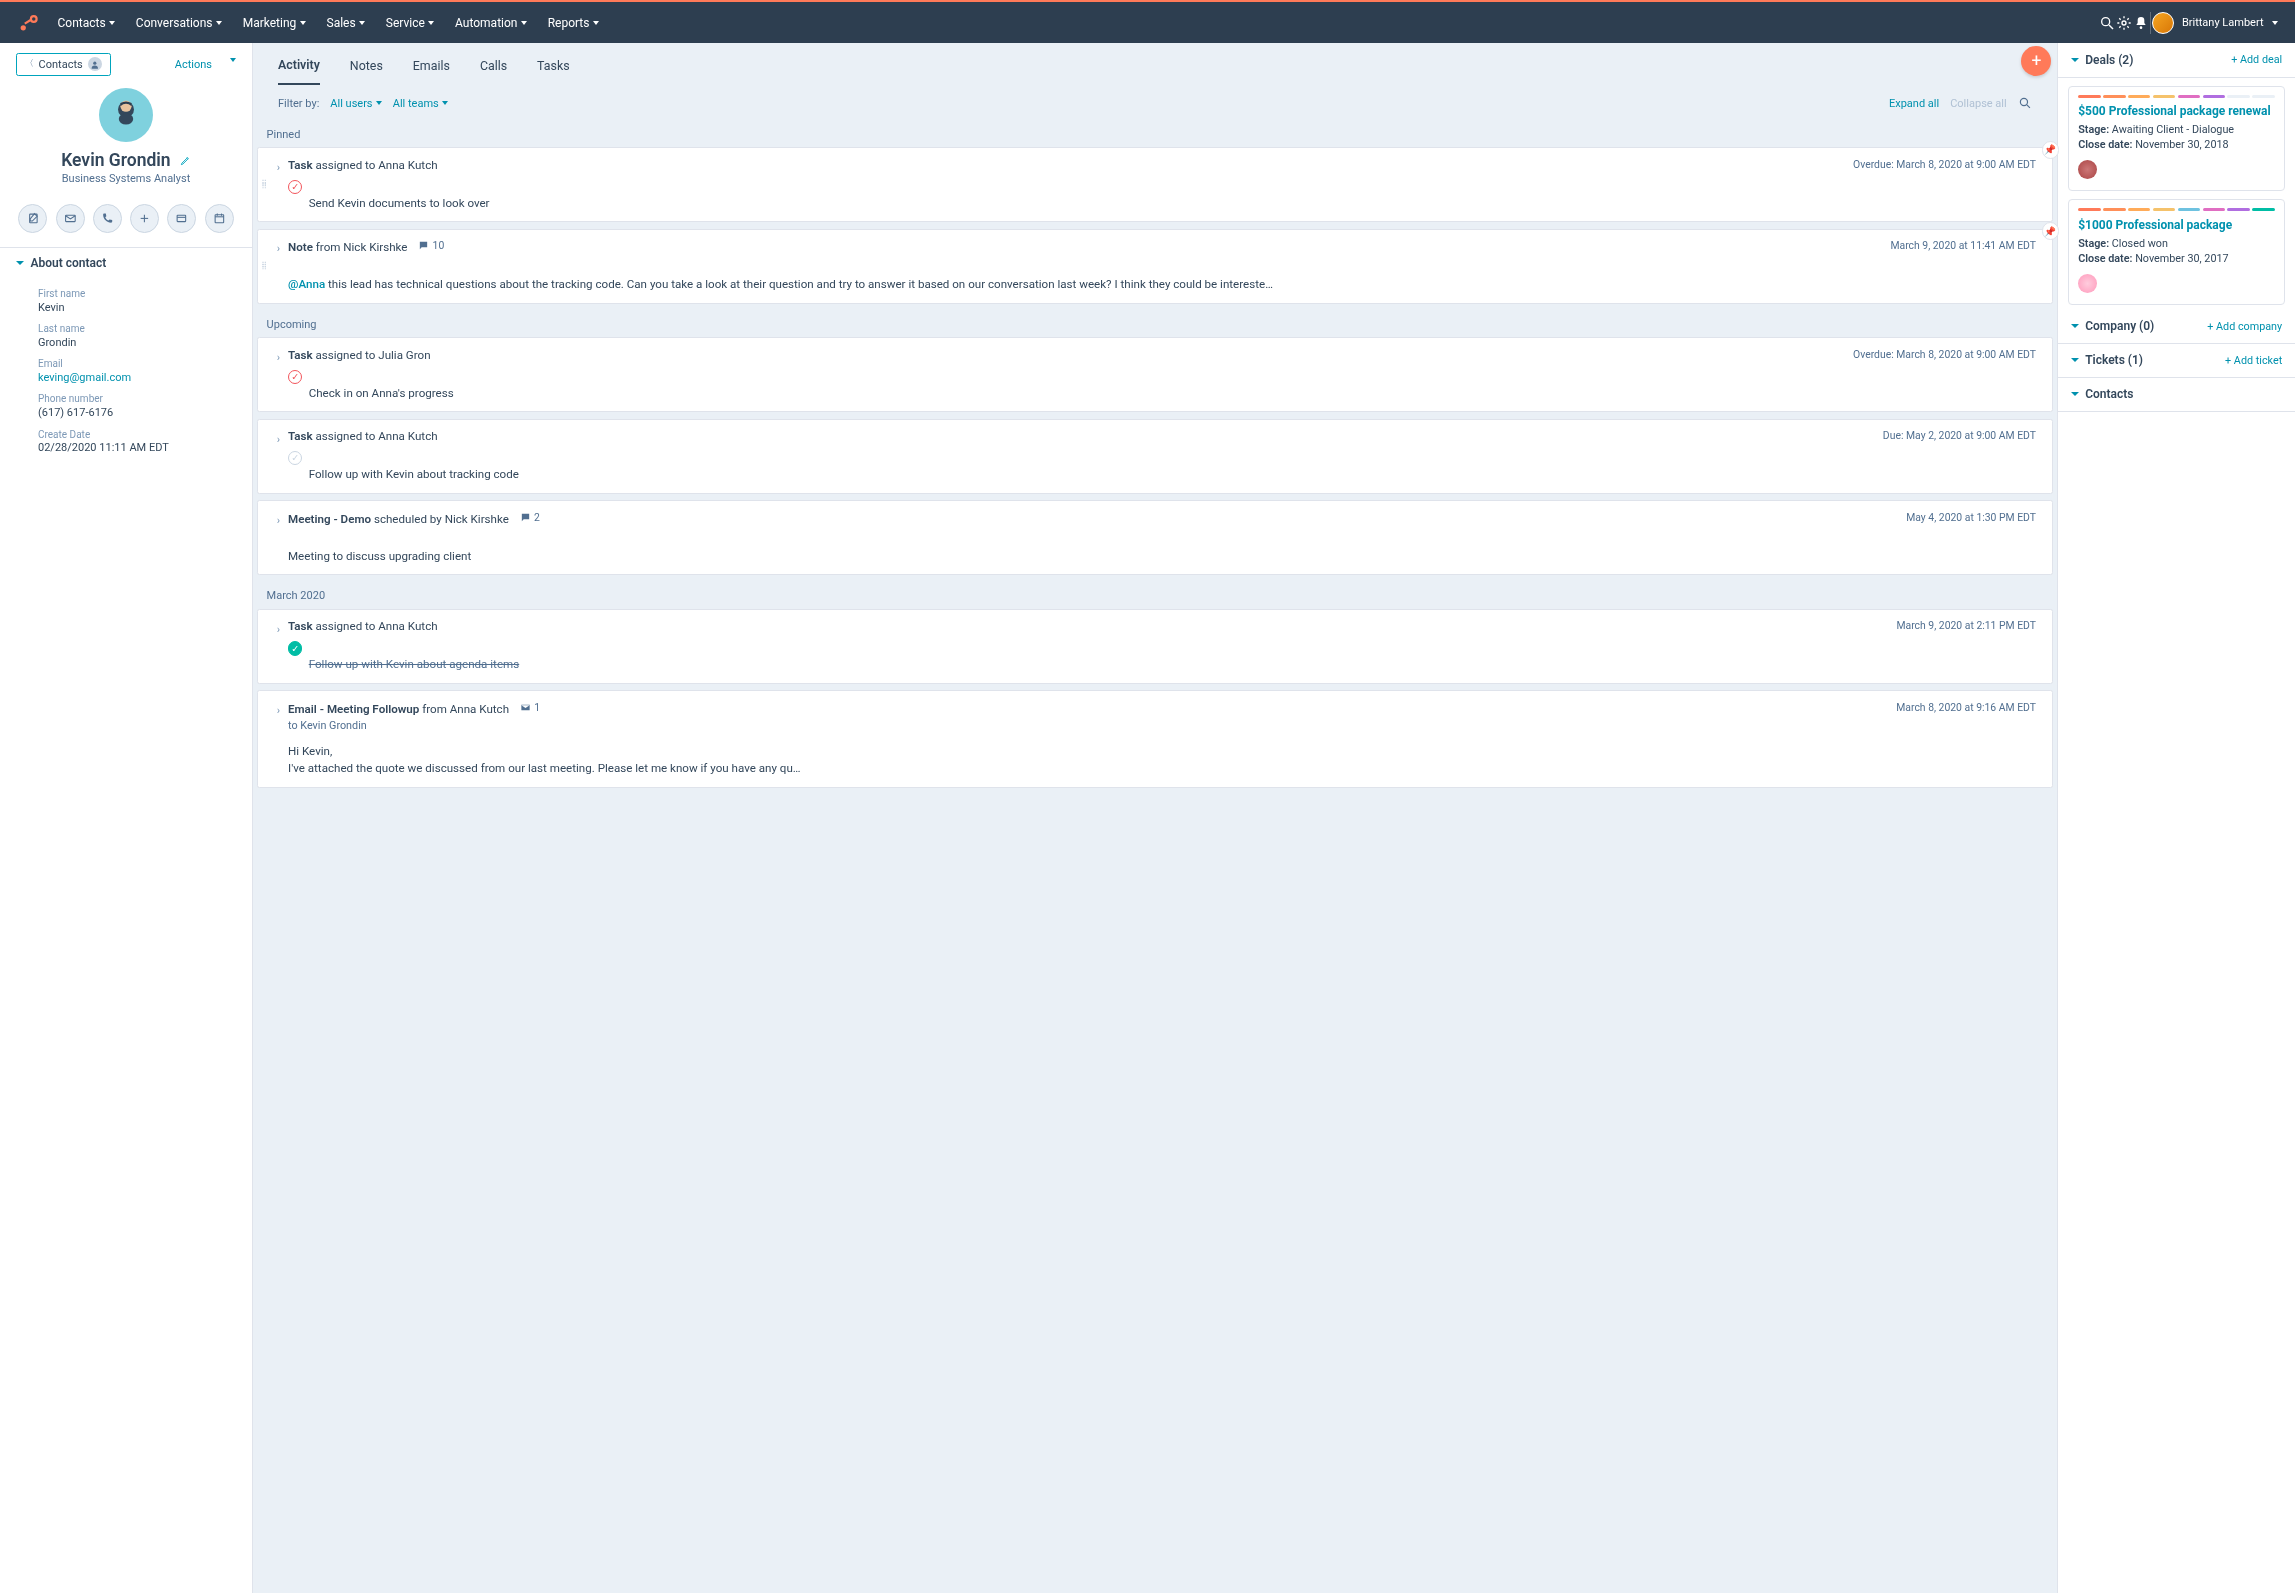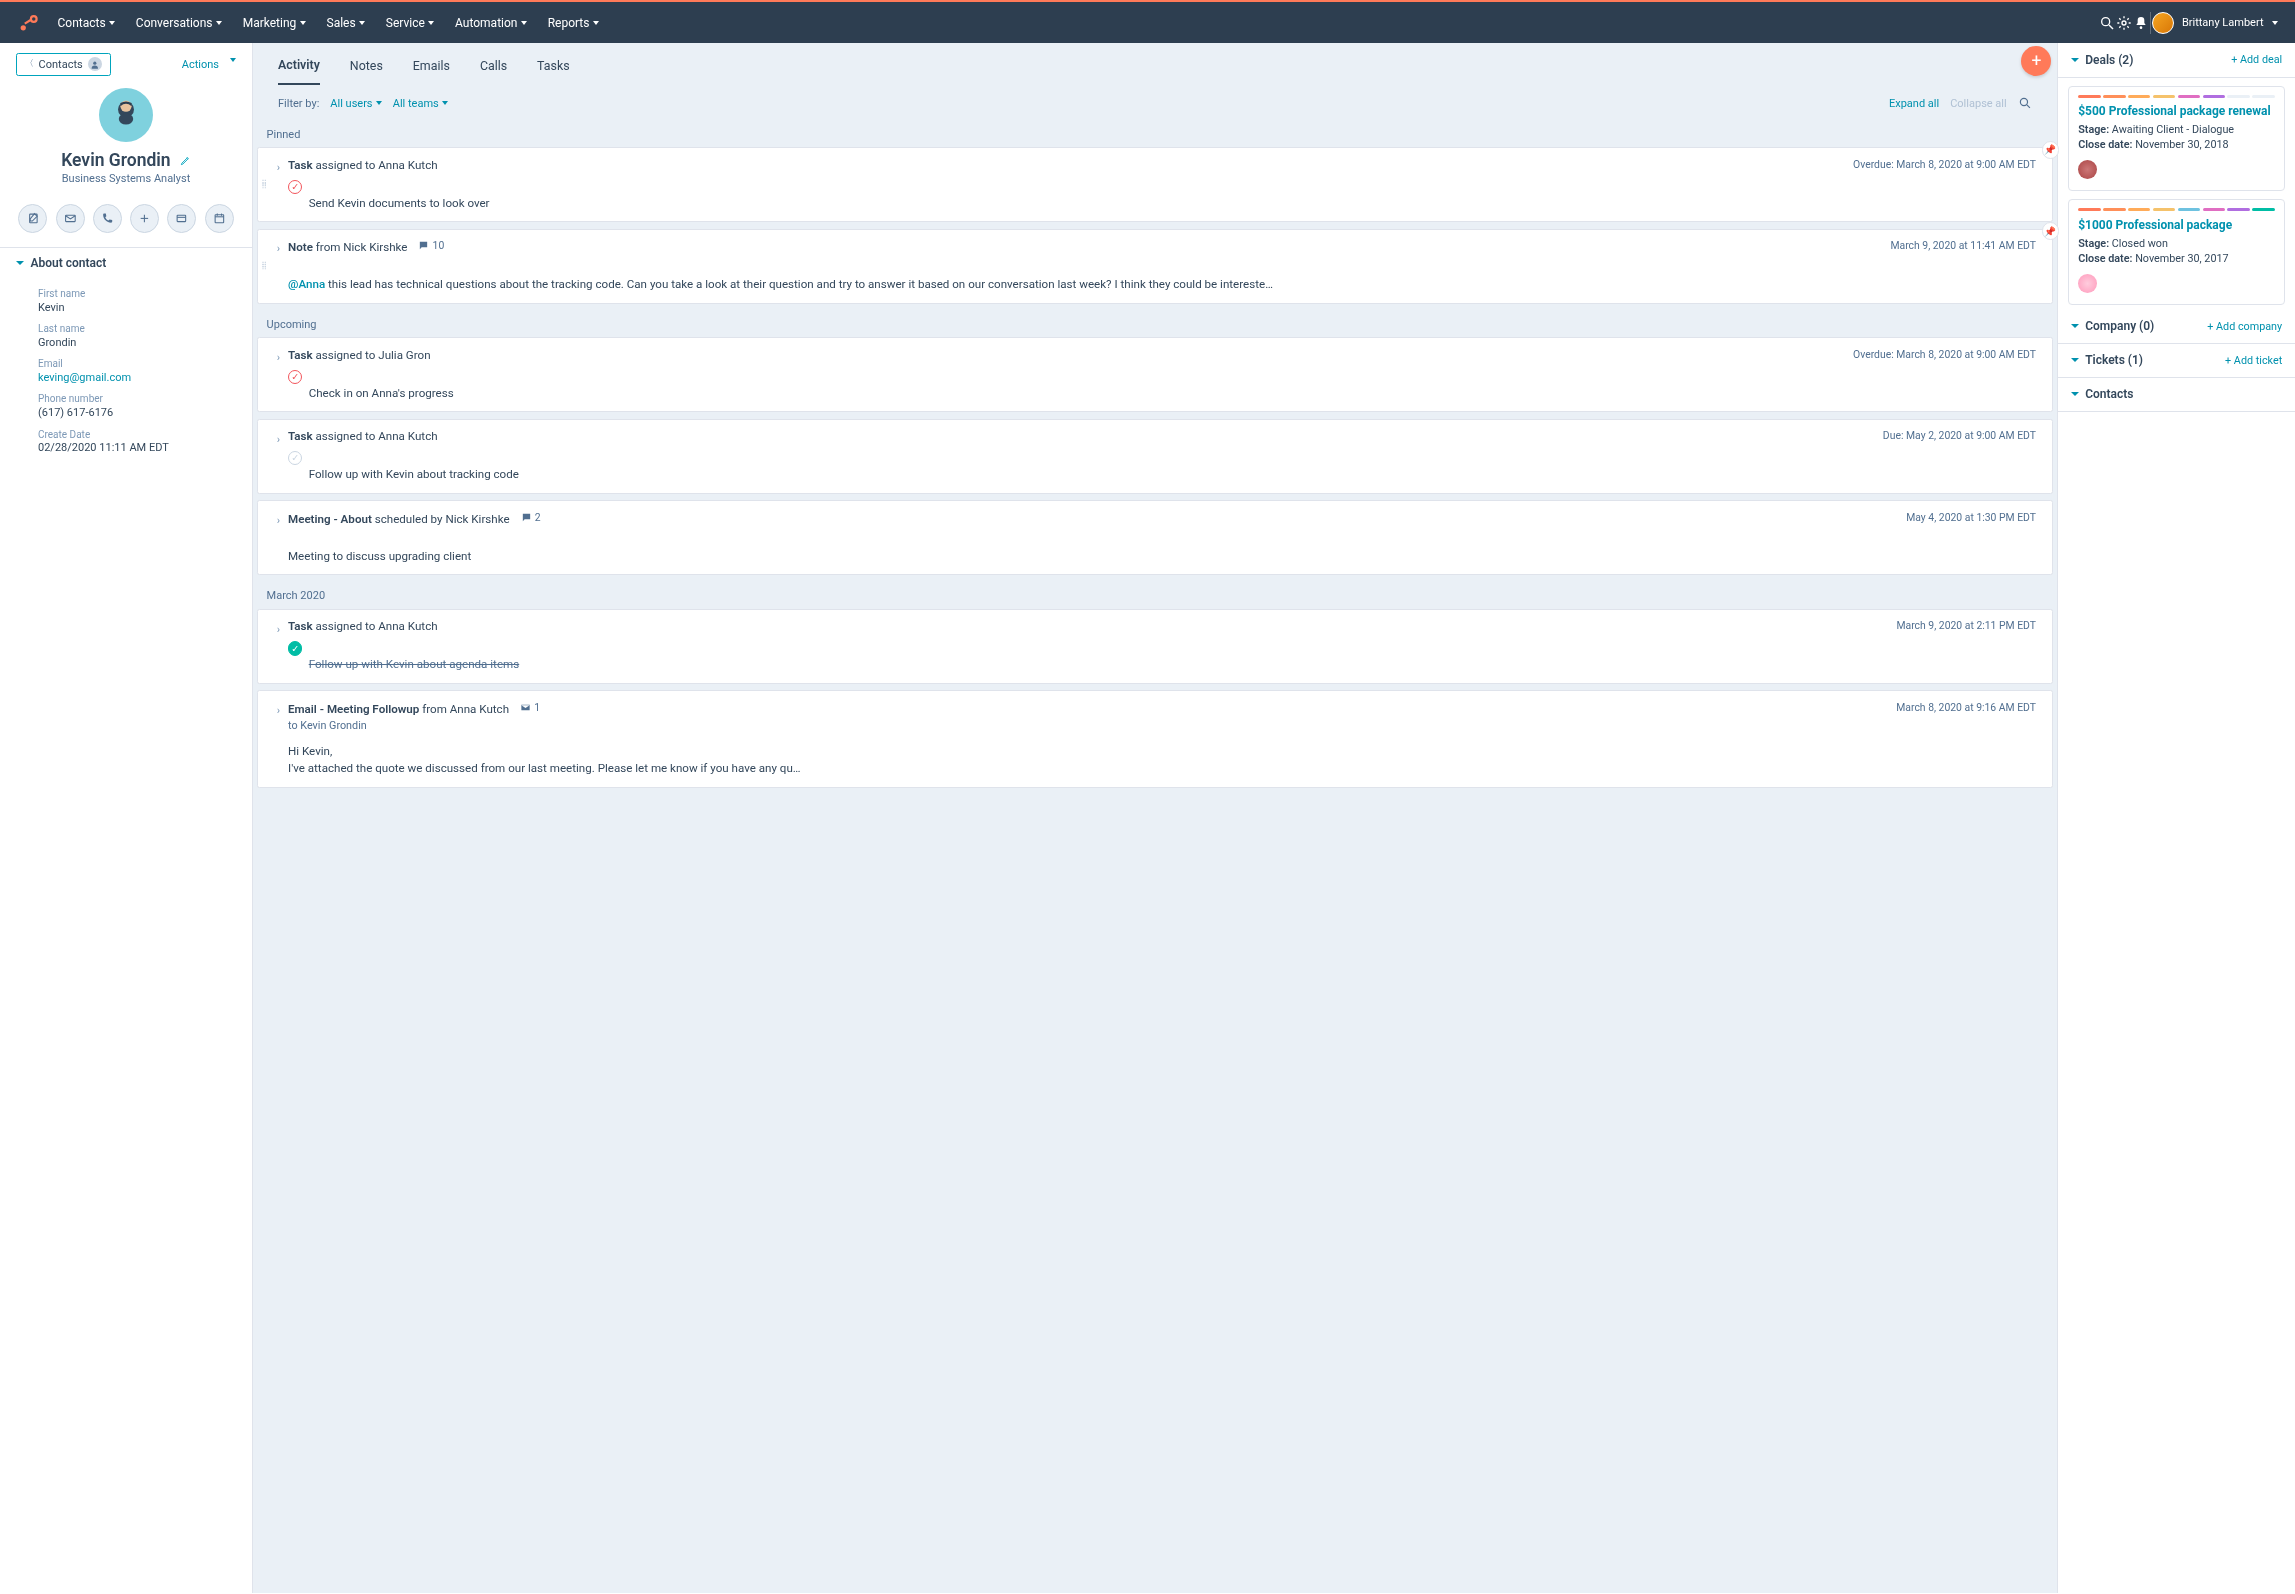--- a/index.html
+++ b/index.html
@@ -45,21 +45,21 @@
     width: 253px; flex:0 0 253px;
     border-right:0.8px solid var(--border);
   }
   .left-top { display:flex; justify-content:space-between; align-items:center; padding:9.6px 16px 6.4px;}
   .back-pill {
     border:0.8px solid var(--teal); border-radius:2.4px; padding:3.2px 8px;
     display:flex; align-items:center; gap:4.8px; color: var(--navy);
     font-size:11px; cursor:pointer;
   }
   .back-pill .mini-avatar { width:14.3px; height:14.3px; border-radius:50%; background: #cbd6e2; display:inline-flex; align-items:center; justify-content:center;}
-  .actions-link { color: var(--teal-dark); display:flex; align-items:flex-start; gap:11px; cursor:pointer; font-size:11px;}
+  .actions-link { color: var(--teal-dark); display:flex; align-items:flex-start; gap:18px; cursor:pointer; font-size:11px;}
   .profile { text-align:center; padding: 3.2px 16px 11px;}
   .profile .pic {
     width:54px; height:54px; border-radius:50%;
     background: #7fd1de;
     margin: 3.2px auto 8px; display:flex; align-items:center; justify-content:center;
   }
   .profile h1 { margin:3.2px 0 1.6px; font-size:17.5px; font-weight:600;}
   .profile .role { color: var(--grey-text); font-size:11px;}
   .edit-icon { color: var(--teal); position:relative; margin-left:4.8px;}
   .action-row { display:flex; justify-content:space-around; padding: 8px 14.3px 14.3px; }
@@ -448,21 +448,21 @@
         <span class="body-text">Follow up with Kevin about tracking code</span>
       </div>
     </div>
 
     <div class="card">
       <div class="card-head">
         <div class="chev-col">
             <span class="chev">›</span>
           </div>
         <div class="card-title">
-          <b>Meeting</b><b> - About</b><span> scheduled by Nick Kirshke</span>
+          <b>Meeting</b><b> - Demo</b><span> scheduled by Nick Kirshke</span>
           <span class="comment-badge">
               <svg viewBox="0 0 24 24">
                 <path d="M4 4h16v12H8l-4 4z"></path>
               </svg>
               <span>2</span>
             </span>
         </div>
         <div class="timestamp">May 4, 2020 at 1:30 PM EDT</div>
       </div>
       <div class="line2 body-text">Meeting to discuss upgrading client</div>

